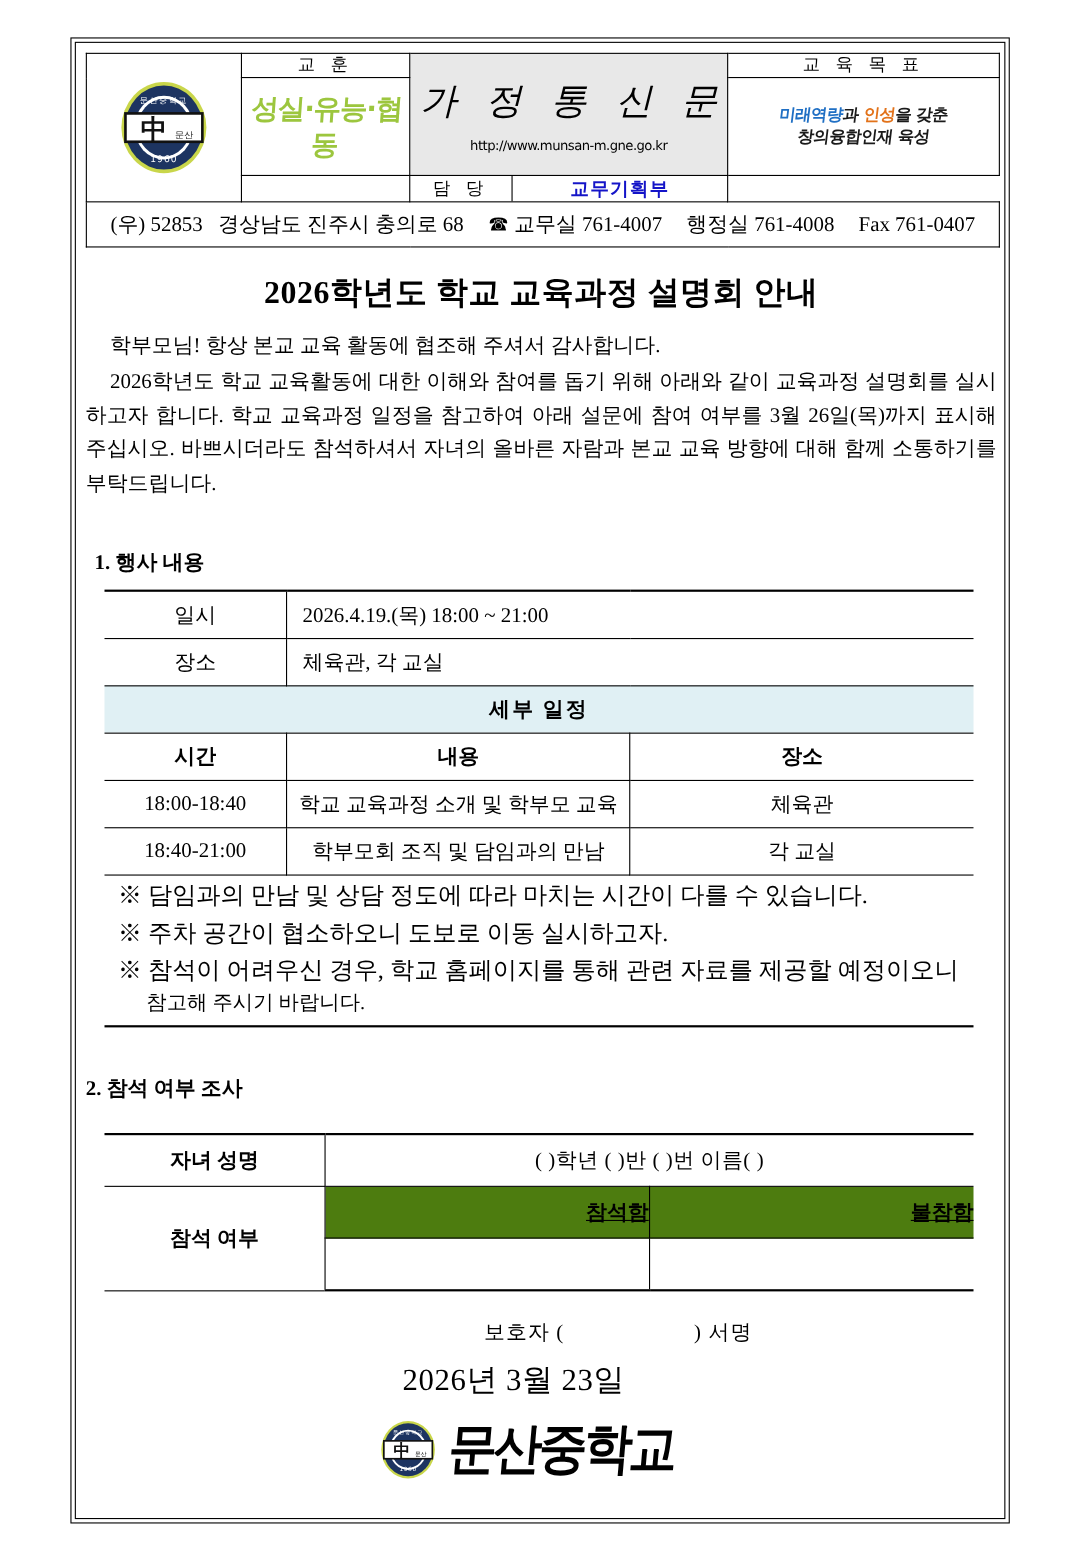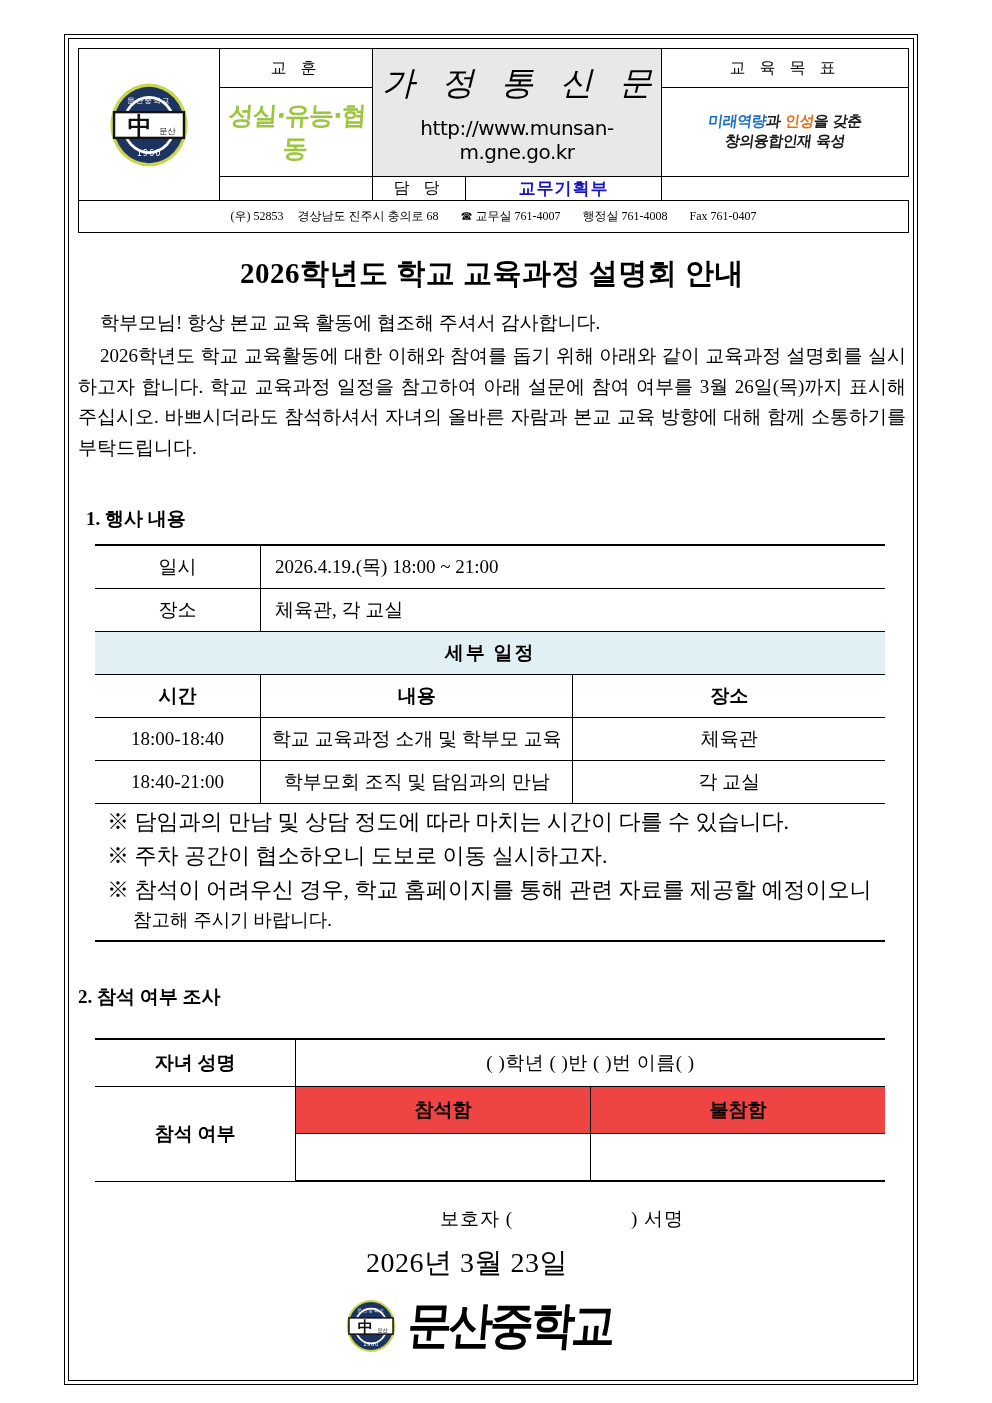--- a/index.html
+++ b/index.html
@@ -83,21 +83,21 @@
   .bigtitle {
     font-size: 33px;
     letter-spacing: 9px;
     padding-top: 12px;
     padding-left: 9px;
     font-family: "Liberation Serif", serif;
     font-style: italic;
   }
   .url {
     font-family: "DejaVu Sans", sans-serif;
-    font-size: 20px;
+    font-size: 12px;
     letter-spacing: -0.5px;
     padding-top: 10px;
     padding-bottom: 12px;
   }
   .goal-cell { height: 56px; padding: 3px 0 4px 0 !important; }
   .goal-line {
     font-family: "DejaVu Sans", sans-serif;
     font-weight: bold;
     font-size: 15px;
     line-height: 1.32;
@@ -116,21 +116,21 @@
     padding: 6px 0 5px 0;
   }
   .charge-value {
     font-size: 17px;
     font-weight: bold;
     color: #1414c8;
     letter-spacing: 1px;
     padding: 6px 0 5px 0;
   }
   .address-cell {
-    font-size: 12px;
+    font-size: 19px;
     letter-spacing: 0px;
     padding: 7px 0 7px 0 !important;
     white-space: nowrap;
   }
   .address-cell .seg { display: inline-block; }
   .sp-lg { display: inline-block; width: 22px; }
   .sp-md { display: inline-block; width: 14px; }
 
   
   .emblem { display: block; margin: 0 auto; }
@@ -233,21 +233,21 @@
     margin-top: 28px;
     margin-left: 17px;
   }
   .survey-tbl td {
     border: 1px solid #000;
     font-size: 19px;
     height: 46px;
   }
   .s-key { width: 200px; text-align: center; font-weight: bold; }
   .s-name-val { text-align: center; padding-left: 0 !important; letter-spacing: 0.5px; }
-  .s-opt { text-align: center; font-weight: bold; background: #ef4444; width: 312px; }
+  .s-opt { text-align: right; font-weight: bold; background: #4d7c0f; width: 312px; text-decoration: underline; }
   .s-blank { height: 62px; }
 
   
   .guardian {
     margin-top: 24px;
     text-align: center;
     font-size: 19px;
     padding-left: 140px;
     letter-spacing: 1px;
   }

